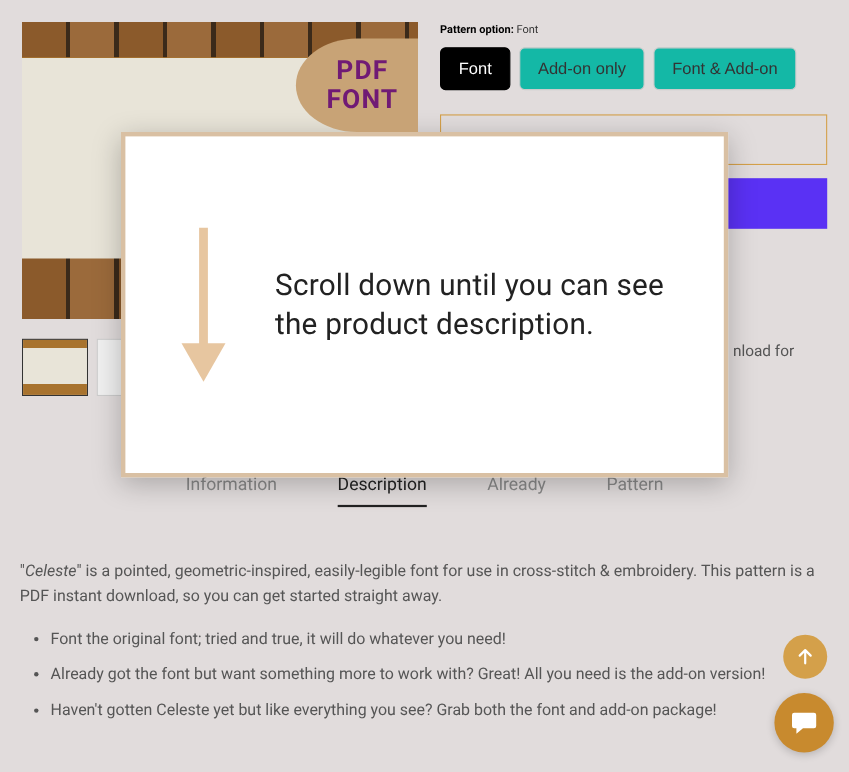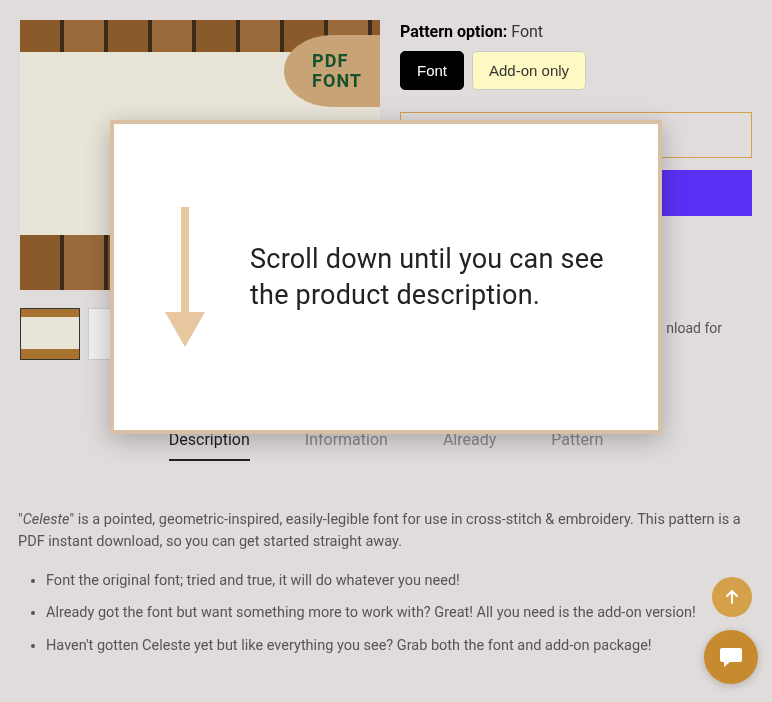--- a/index.html
+++ b/index.html
@@ -37,26 +37,27 @@
   .main-image::after {
     content: "";
     position: absolute;
     bottom: 0; left: 0; right: 0; height: 55px;
     background: repeating-linear-gradient(90deg, #8b5a2b 0 40px, #3b2a1a 40px 44px, #9b6a3b 44px 84px, #3b2a1a 84px 88px);
   }
   .pdf-badge {
     position: absolute;
     top: 15px; right: 0;
     background: #c8a376;
-    color: #14532d;
+    color: #701a75;
     font-weight: bold;
     padding: 16px 18px 16px 28px;
     border-radius: 50% 0 0 50%;
+    text-align: center;
     line-height: 1.1;
-    font-size: 18px;
+    font-size: 24px;
     letter-spacing: 1px;
     z-index: 2;
   }
   .thumbs {
     display: flex;
     gap: 8px;
     margin-top: 18px;
   }
   .thumb {
     width: 60px;
@@ -70,32 +71,32 @@
   }
   .thumb-inner {
     width: 100%; height: 100%;
     background: linear-gradient(to bottom, #a8732e 0 15%, #e8e4d8 15% 80%, #a8732e 80% 100%);
   }
   .right-col {
     flex: 1;
     padding-top: 2px;
   }
   .opt-label {
-    font-size: 16px;
+    font-size: 10px;
     margin-bottom: 10px;
   }
   .opt-label strong { font-weight: 700; color: #000; }
   .opt-buttons {
     display: flex;
     gap: 8px;
     margin-bottom: 22px;
   }
   .opt-btn {
     border: 1px solid #ccc;
-    background: #fef9c3;
+    background: #14b8a6;
     padding: 10px 16px;
     border-radius: 5px;
     font-size: 15px;
     cursor: pointer;
     color: #333;
   }
   .opt-btn.selected {
     background: #000;
     color: #fff;
     border-color: #000;
@@ -219,30 +220,31 @@
   </div>
 
   <div class="right-col">
     <div class="opt-label">
       <strong>Pattern option:</strong>
       <span>Font</span>
     </div>
     <div class="opt-buttons">
       <button class="opt-btn selected">Font</button>
       <button class="opt-btn">Add-on only</button>
+      <button class="opt-btn">Font &amp; Add-on</button>
     </div>
     <button class="add-cart">ADD TO CART</button>
     <button class="buy-now"></button>
     <div class="dl-text">nload for</div>
   </div>
 </div>
 
 <div class="tabs">
+  <div class="tab">Information</div>
   <div class="tab active">Description</div>
-  <div class="tab">Information</div>
   <div class="tab">Already</div>
   <div class="tab">Pattern</div>
 </div>
 
 <div class="desc">
   <p>
     <span>"</span><em>Celeste</em><span>" is a pointed, geometric-inspired, easily-legible font for use in cross-stitch &amp; embroidery. This pattern is a PDF instant download, so you can get started straight away.</span>
   </p>
   <ul>
     <li>Font the original font; tried and true, it will do whatever you need!</li>

